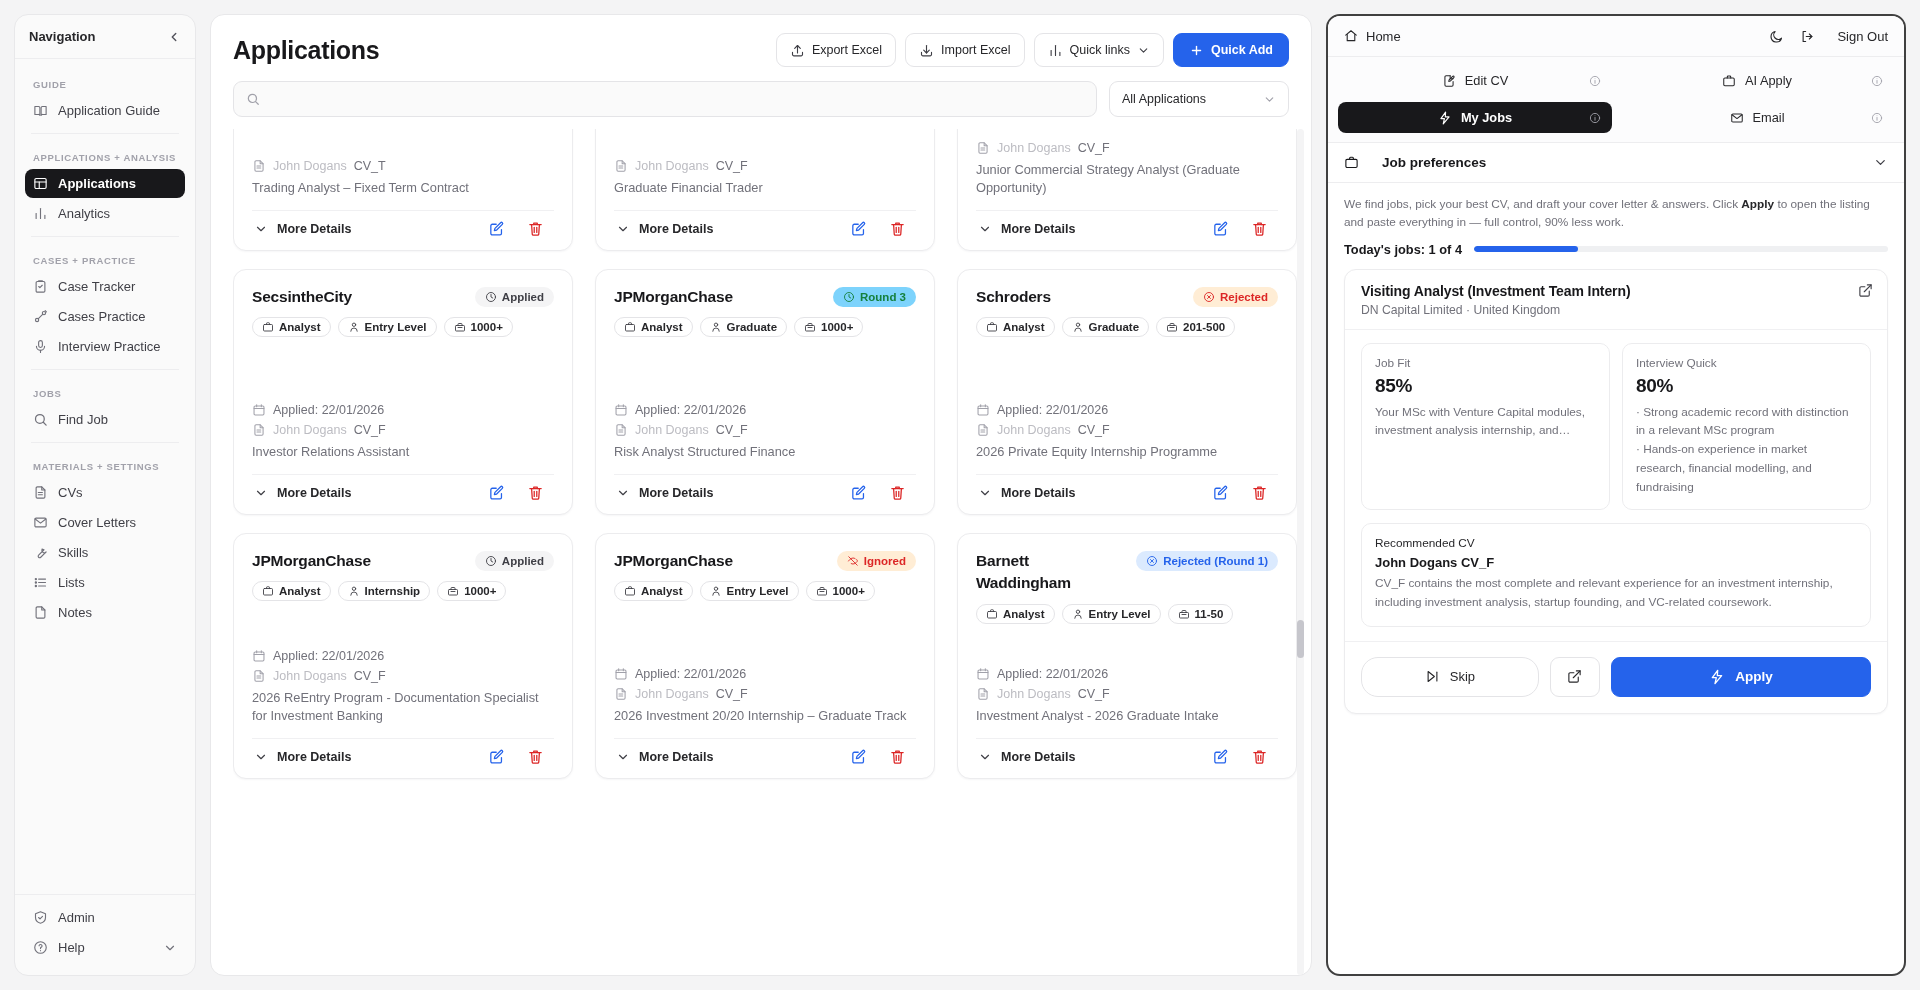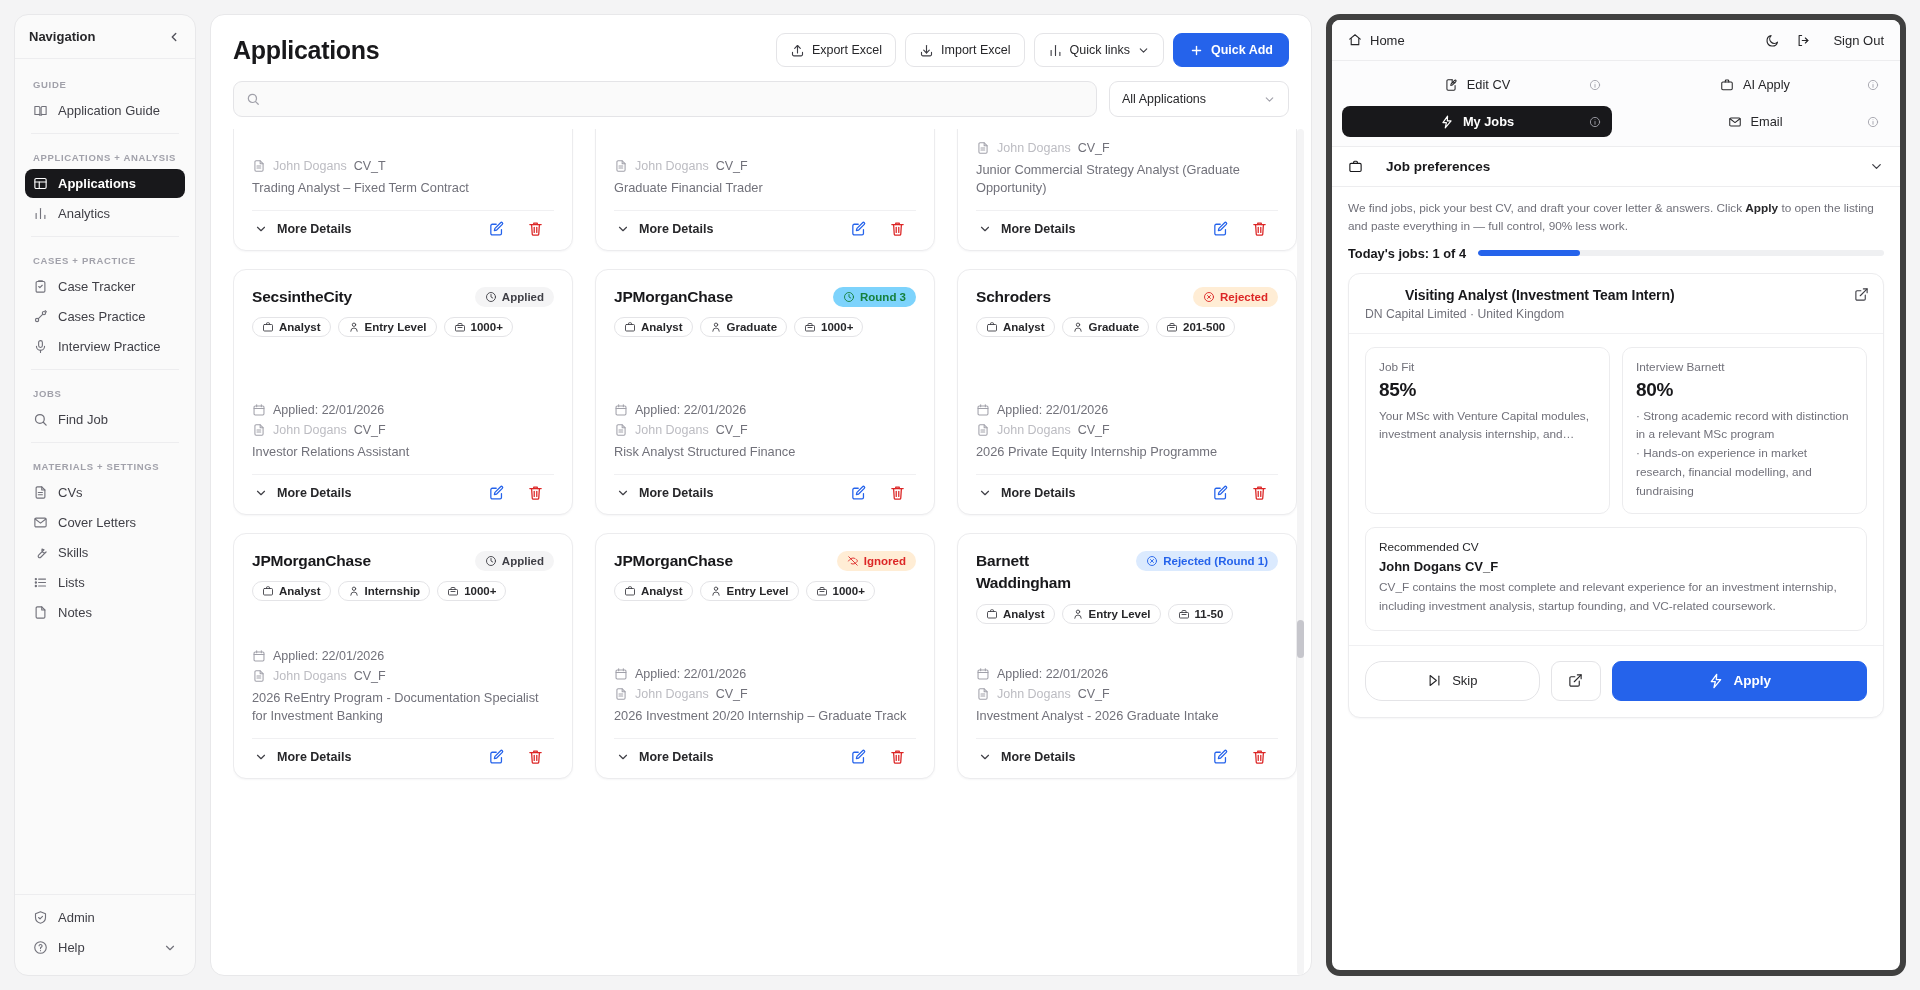--- a/index.html
+++ b/index.html
@@ -168,21 +168,21 @@
   }
   .vscroll .thumb {
     position:absolute; left:0; width:7px; border-radius:4px; background:#c6c6cc;
     top: 58%; height: 38px;
   }
 
   
   .rpanel {
     width: 580px; flex: 0 0 580px;
     background: #fff;
-    border: 6px solid #404040;
+    border: 2px solid #404040;
     border-radius: 14px;
     height: 962px;
     display:flex; flex-direction: column; overflow:hidden;
   }
   .rp-topbar {
     height: 41px; flex:0 0 41px;
     display:flex; align-items:center; justify-content: space-between;
     padding: 0 16px; border-bottom: 1px solid #ededef;
     background: #fcfcfd;
   }
@@ -228,21 +228,21 @@
   .rp-bar { flex:1 1 auto; height: 6px; background:#eff0f2; border-radius: 4px; overflow:hidden; }
   .rp-bar .fill { height:100%; background:#2563eb; border-radius: 4px; }
 
   .job-card {
     margin: 0 16px;
     border: 1px solid #ececee; border-radius: 12px;
     background:#fff; overflow:hidden;
     box-shadow: 0 1px 2px rgba(16,24,40,.04);
   }
   .job-head { padding: 13px 16px 12px 16px; border-bottom: 1px solid #f0f0f2; position:relative; }
-  .job-title { font-size: 14px; font-weight: 700; letter-spacing: -.1px; padding-right: 28px; margin-left: 40px; }
+  .job-title { font-size: 14px; font-weight: 700; letter-spacing: -.1px; padding-right: 28px; }
   .job-sub { font-size: 12.2px; color:#71717a; margin-top: 4px; }
   .job-ext { position:absolute; right: 14px; top: 13px; color:#3f3f46; cursor:pointer; display:flex; }
   .job-metrics { display:grid; grid-template-columns: 1fr 1fr; gap: 12px; padding: 13px 16px 0 16px; }
   .metric { border: 1px solid #ececee; border-radius: 10px; padding: 12px 13px; min-height: 140px; }
   .metric-label { font-size: 11.8px; color:#71717a; }
   .metric-value { font-size: 19px; font-weight: 700; margin-top: 5px; letter-spacing:-.3px; }
   .metric-text { font-size: 11.8px; color:#71717a; line-height: 1.6; margin-top: 6px; }
   .rec-cv { margin: 13px 16px 0 16px; border:1px solid #ececee; border-radius: 10px; padding: 12px 13px 14px 13px; }
   .rec-label { font-size: 11.8px; color:#27272a; font-weight:500; }
   .rec-name { font-size: 13px; font-weight: 700; margin-top: 5px; }
@@ -1370,21 +1370,21 @@
           </svg>
       </span>
     </div>
     <div class="job-metrics" id="job-metrics">
         <div class="metric">
           <div class="metric-label">Job Fit</div>
           <div class="metric-value">85%</div>
           <div class="metric-text">Your MSc with Venture Capital modules, investment analysis internship, and…</div>
         </div>
         <div class="metric">
-          <div class="metric-label">Interview Barnett</div>
+          <div class="metric-label">Interview Quick</div>
           <div class="metric-value">80%</div>
           <div class="metric-text">· Strong academic record with distinction in a relevant MSc program<br>· Hands-on experience in market research, financial modelling, and fundraising</div>
         </div>
       </div>
     <div class="rec-cv">
       <div class="rec-label">Recommended CV</div>
       <div class="rec-name">John Dogans  CV_F</div>
       <div class="rec-text">CV_F contains the most complete and relevant experience for an investment internship, including investment analysis, startup founding, and VC-related coursework.</div>
     </div>
     <div class="job-actions">

